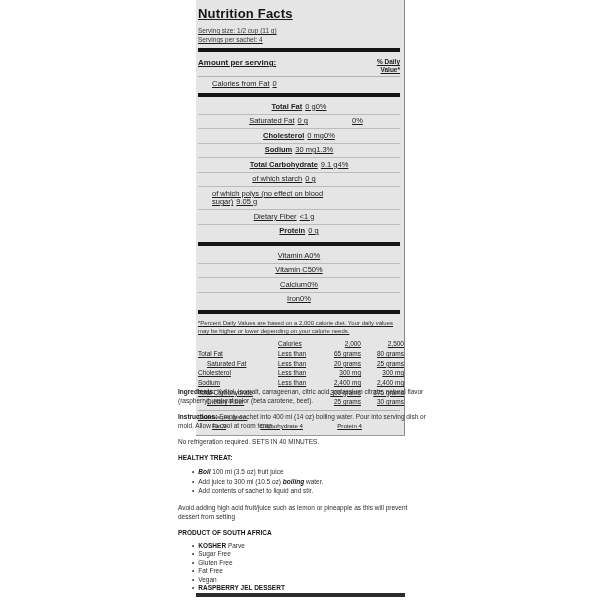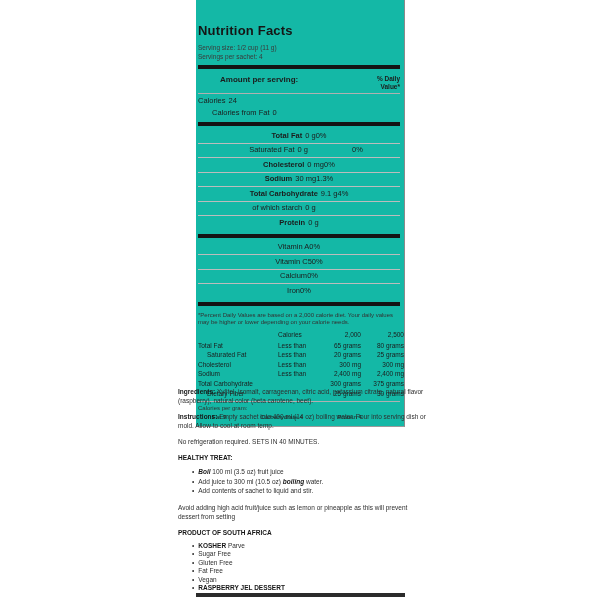--- a/index.html
+++ b/index.html
@@ -3,28 +3,28 @@
 <meta charset="utf-8">
 <style>
   html,body{margin:0;padding:0;width:600px;height:600px;overflow:hidden;background:#ffffff;}
   body{font-family:"Liberation Sans","DejaVu Sans",sans-serif;color:#1c1c1c;position:relative;}
 
   .page{position:absolute;inset:0;background:#fff;}
 
   
   .nf-box{position:absolute;left:196px;top:0;width:209px;box-sizing:border-box;
           border-right:1px solid #8a8a8a;border-bottom:1px solid #9a9a9a;
-          padding:22px 4px 2px 2px;background:#14b8a6;}
+          padding:5px 4px 2px 2px;background:#e5e5e5;text-decoration:underline;}
   .nf-title{font-size:13px;font-weight:bold;letter-spacing:.2px;margin:1px 0 5px 0;color:#151515;}
   .nf-serving{font-size:6.5px;color:#3a3a3a;line-height:9px;}
   .bar-thick{height:4px;background:#141414;margin:4px 0 3px 0;}
   .rule{border-top:1px solid #b0b0b0;}
 
   .amount-row{display:flex;justify-content:space-between;align-items:flex-start;padding:3px 0 3px 0;}
-  .amount-label{font-size:8px;font-weight:bold;margin-left:22px;}
+  .amount-label{font-size:8px;font-weight:bold;}
   .dv-head{font-size:6.5px;font-weight:bold;text-align:right;width:32px;line-height:7.5px;}
 
   .cal-row{font-size:7.5px;padding:2px 0 1px 0;line-height:9px;}
   .cal-row .v{margin-left:3px;}
   .ind1{padding-left:14px;}
 
   .group .n-row + .n-row{border-top:1px solid #bcbcbc;}
   .n-row{display:flex;justify-content:center;font-size:7.5px;padding:2.5px 0;line-height:8.5px;}
   .n-row .nm b{margin-right:3px;font-weight:bold;}
   .n-row .nm .plain{margin-right:3px;}
@@ -67,23 +67,20 @@
     <div class="nf-serving">Servings per sachet: 4</div>
 
     <div class="bar-thick"></div>
 
     <div class="amount-row">
       <span class="amount-label">Amount per serving:</span>
       <span class="dv-head">% Daily Value*</span>
     </div>
     <div class="rule"></div>
 
-    <div class="cal-row">
-      <span>Calories</span><span class="v">24</span>
-    </div>
     <div class="cal-row ind1">
       <span>Calories from Fat</span><span class="v">0</span>
     </div>
 
     <div class="bar-thick"></div>
 
     <div class="group">
       <div class="n-row">
         <span class="nm"><b>Total Fat</b><span>0 g</span></span>
         <span class="n-dv">0%</span>
@@ -99,20 +96,28 @@
       <div class="n-row">
         <span class="nm"><b>Sodium</b><span>30 mg</span></span>
         <span class="n-dv">1.3%</span>
       </div>
       <div class="n-row">
         <span class="nm"><b>Total Carbohydrate</b><span>9.1 g</span></span>
         <span class="n-dv">4%</span>
       </div>
       <div class="n-row sub">
         <span class="nm"><span class="plain">of which starch</span><span>0 g</span></span>
+        <span class="n-dv"></span>
+      </div>
+      <div class="n-row sub">
+        <span class="nm"><span class="plain">of which polys (no effect on blood sugar)</span><span>9.05 g</span></span>
+        <span class="n-dv"></span>
+      </div>
+      <div class="n-row sub">
+        <span class="nm"><span class="plain">Dietary Fiber</span><span>&lt;1 g</span></span>
         <span class="n-dv"></span>
       </div>
       <div class="n-row">
         <span class="nm"><b>Protein</b><span>0 g</span></span>
         <span class="n-dv"></span>
       </div>
     </div>
 
     <div class="bar-thick"></div>
 

